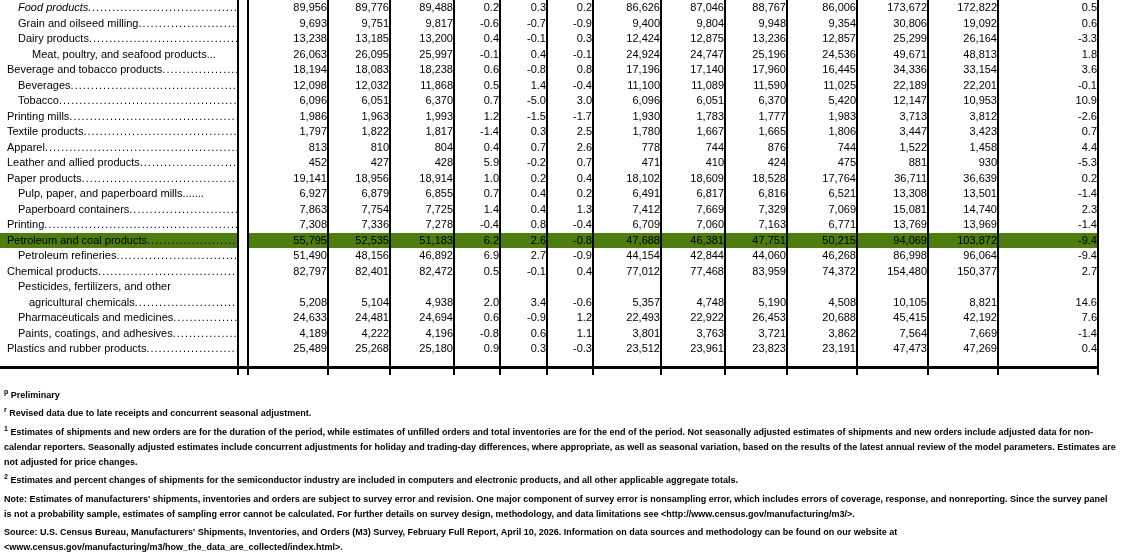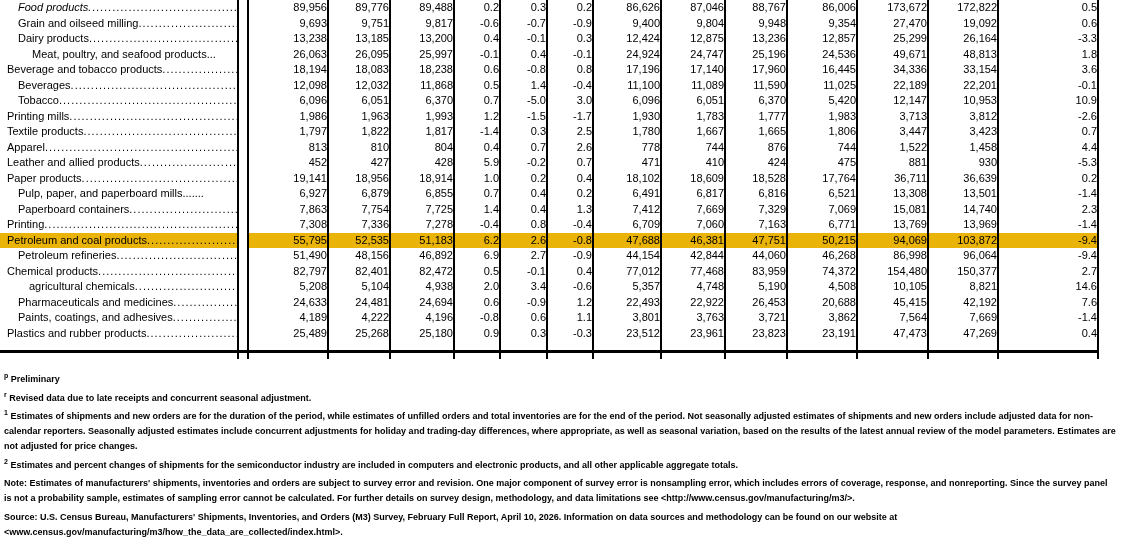--- a/index.html
+++ b/index.html
@@ -20,21 +20,21 @@
     white-space:nowrap;overflow:hidden;
     border-right:2px solid #000;
   }
   td.lbl-cell{padding-right:4px;}
   td.spacer-cell{background:#fff;}
   td.num{text-align:right;padding-right:4px;}
   td.last{border-right:none;}
   .lbl-flex{display:flex;align-items:baseline;}
   .lbl-flex .txt{flex:0 0 auto;}
   .lbl-flex .dots{flex:1 1 auto;overflow:hidden;white-space:nowrap;letter-spacing:1px;}
-  tr.hl td.lbl-cell, tr.hl td.num{background:#eab308;}
+  tr.hl td.lbl-cell, tr.hl td.num{background:#4d7c0f;}
   tr.spacer td{height:9px;border-bottom:3px solid #000;}
   tr.stubs td{height:6px;border-bottom:none;}
 
   .footnotes{margin:13px 0 0 4px;width:1113px;font-weight:bold;font-size:9px;line-height:15px;}
   .footnotes p{margin:0 0 3.5px 0;}
   .footnotes sup{font-size:7px;line-height:0;}
 </style>
 </head>
 <body>
 
@@ -92,21 +92,21 @@
     <td class="num">9,693</td>
     <td class="num">9,751</td>
     <td class="num">9,817</td>
     <td class="num">-0.6</td>
     <td class="num">-0.7</td>
     <td class="num">-0.9</td>
     <td class="num">9,400</td>
     <td class="num">9,804</td>
     <td class="num">9,948</td>
     <td class="num">9,354</td>
-    <td class="num">27,470</td>
+    <td class="num">30,806</td>
     <td class="num">19,092</td>
     <td class="num last">0.6</td>
   </tr>
         <tr>
     <td class="lbl-cell" style="padding-left: 18px;">
       <span class="lbl-flex">
               <span class="txt">Dairy products</span>
               <span class="dots">......................................................................................................................................................</span>
             </span>
     </td>
@@ -447,20 +447,42 @@
     <td class="num">0.5</td>
     <td class="num">-0.1</td>
     <td class="num">0.4</td>
     <td class="num">77,012</td>
     <td class="num">77,468</td>
     <td class="num">83,959</td>
     <td class="num">74,372</td>
     <td class="num">154,480</td>
     <td class="num">150,377</td>
     <td class="num last">2.7</td>
+  </tr>
+        <tr>
+    <td class="lbl-cell" style="padding-left: 18px;">
+      <span class="lbl-flex">
+              <span class="txt">Pesticides, fertilizers, and other</span>
+              <span class="dots"></span>
+            </span>
+    </td>
+    <td class="spacer-cell"></td>
+    <td class="num"></td>
+    <td class="num"></td>
+    <td class="num"></td>
+    <td class="num"></td>
+    <td class="num"></td>
+    <td class="num"></td>
+    <td class="num"></td>
+    <td class="num"></td>
+    <td class="num"></td>
+    <td class="num"></td>
+    <td class="num"></td>
+    <td class="num"></td>
+    <td class="num last"></td>
   </tr>
         <tr>
     <td class="lbl-cell" style="padding-left: 29px;">
       <span class="lbl-flex">
               <span class="txt">agricultural chemicals</span>
               <span class="dots">......................................................................................................................................................</span>
             </span>
     </td>
     <td class="spacer-cell"></td>
     <td class="num">5,208</td>

